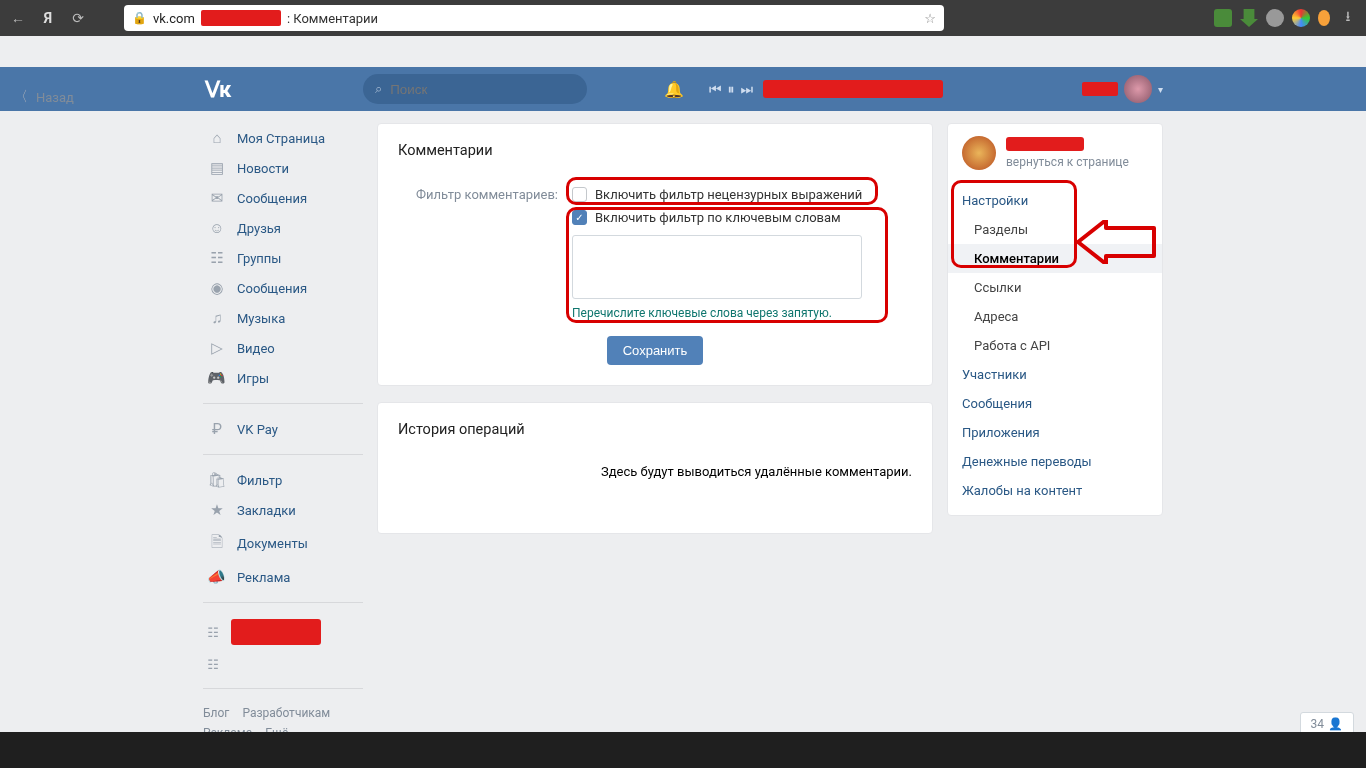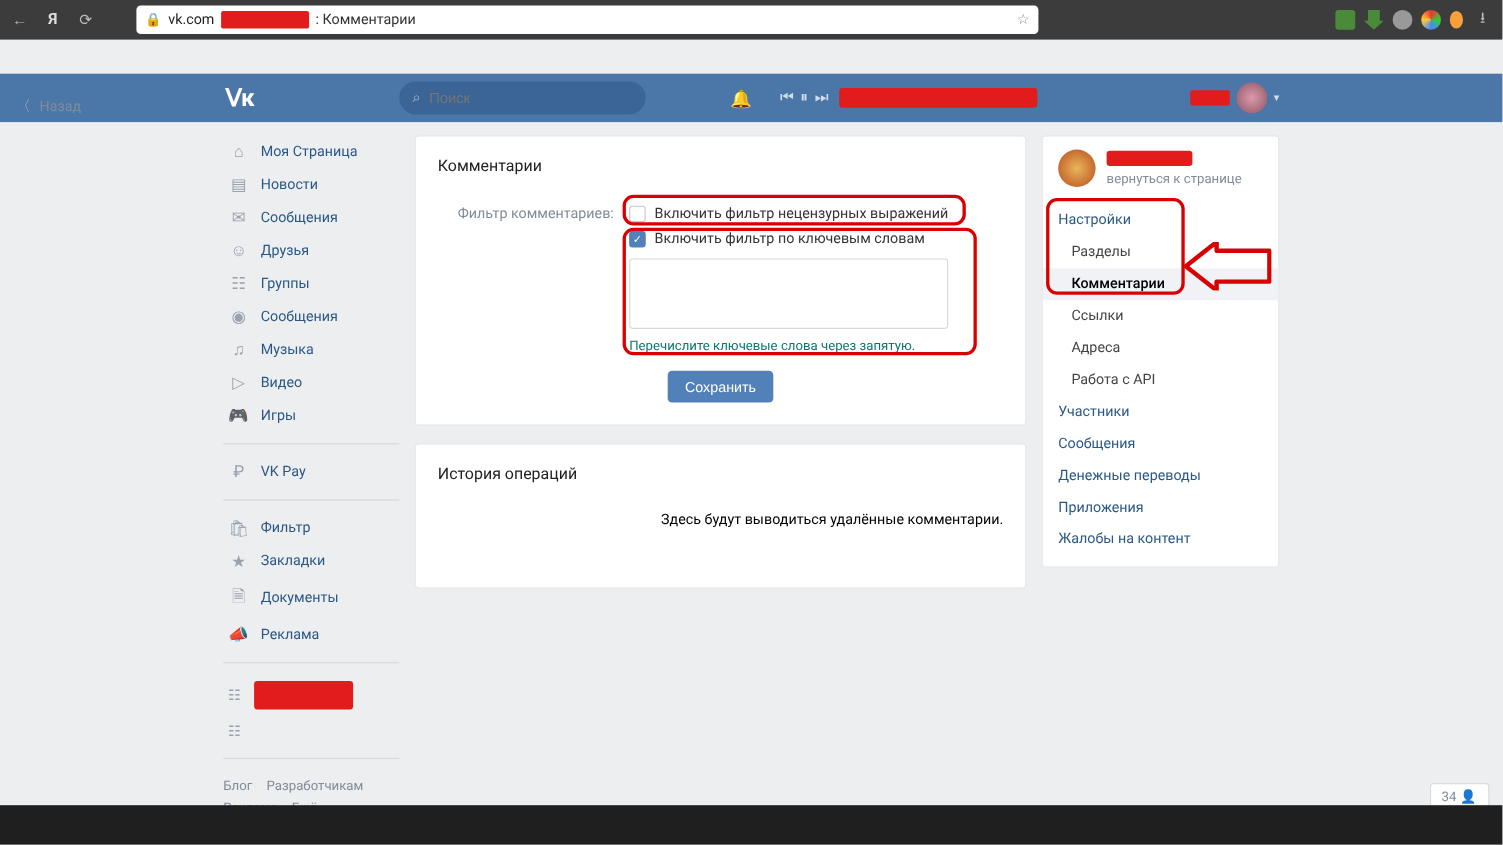--- a/index.html
+++ b/index.html
@@ -257,22 +257,22 @@
       <div class="r-menu">
         <div class="r-red-outline"></div>
         <a>Настройки</a>
         <a class="sub">Разделы</a>
         <a class="sub active">Комментарии</a>
         <a class="sub">Ссылки</a>
         <a class="sub">Адреса</a>
         <a class="sub">Работа с API</a>
         <a>Участники</a>
         <a>Сообщения</a>
+        <a>Приложения</a>
         <a>Денежные переводы</a>
-        <a>Приложения</a>
         <a>Жалобы на контент</a>
       </div>
     </div>
   </aside>
 </div>
 
 <svg class="red-arrow" width="80" height="44">
   <path d="M 78 8 L 78 36 L 30 36 L 30 44 L 2 22 L 30 0 L 30 8 Z" fill="none" stroke="#d80000" stroke-width="4" stroke-linejoin="round"></path>
 </svg>
 

